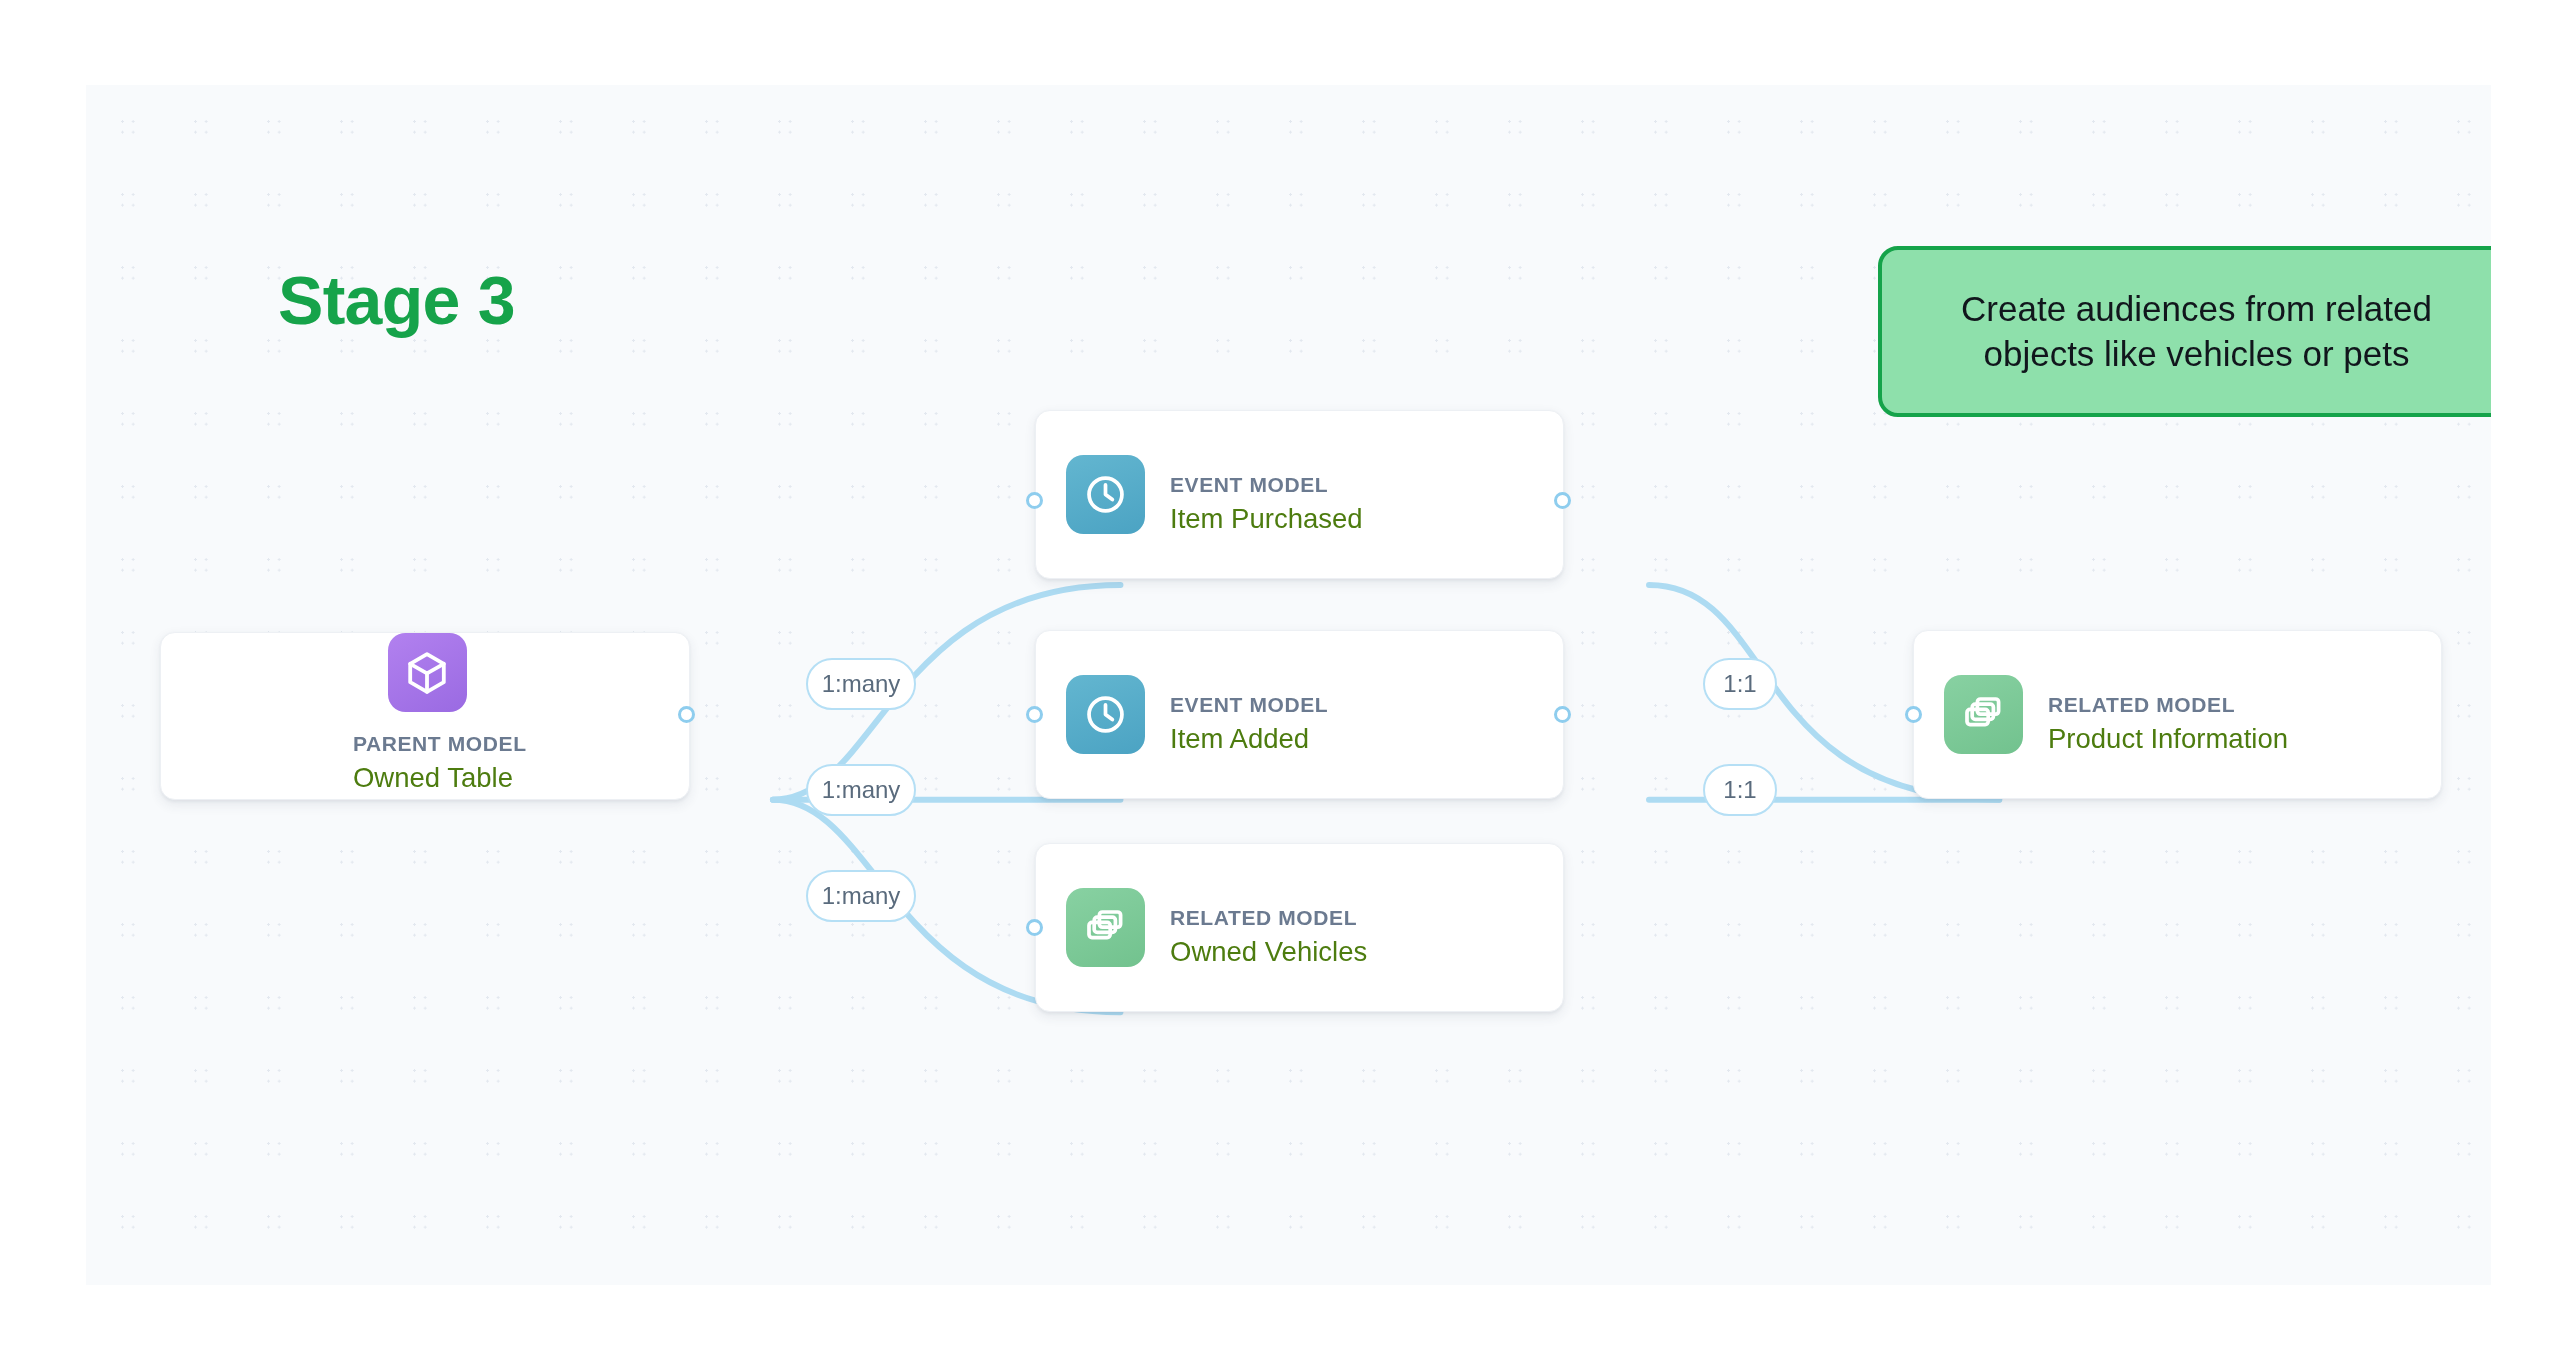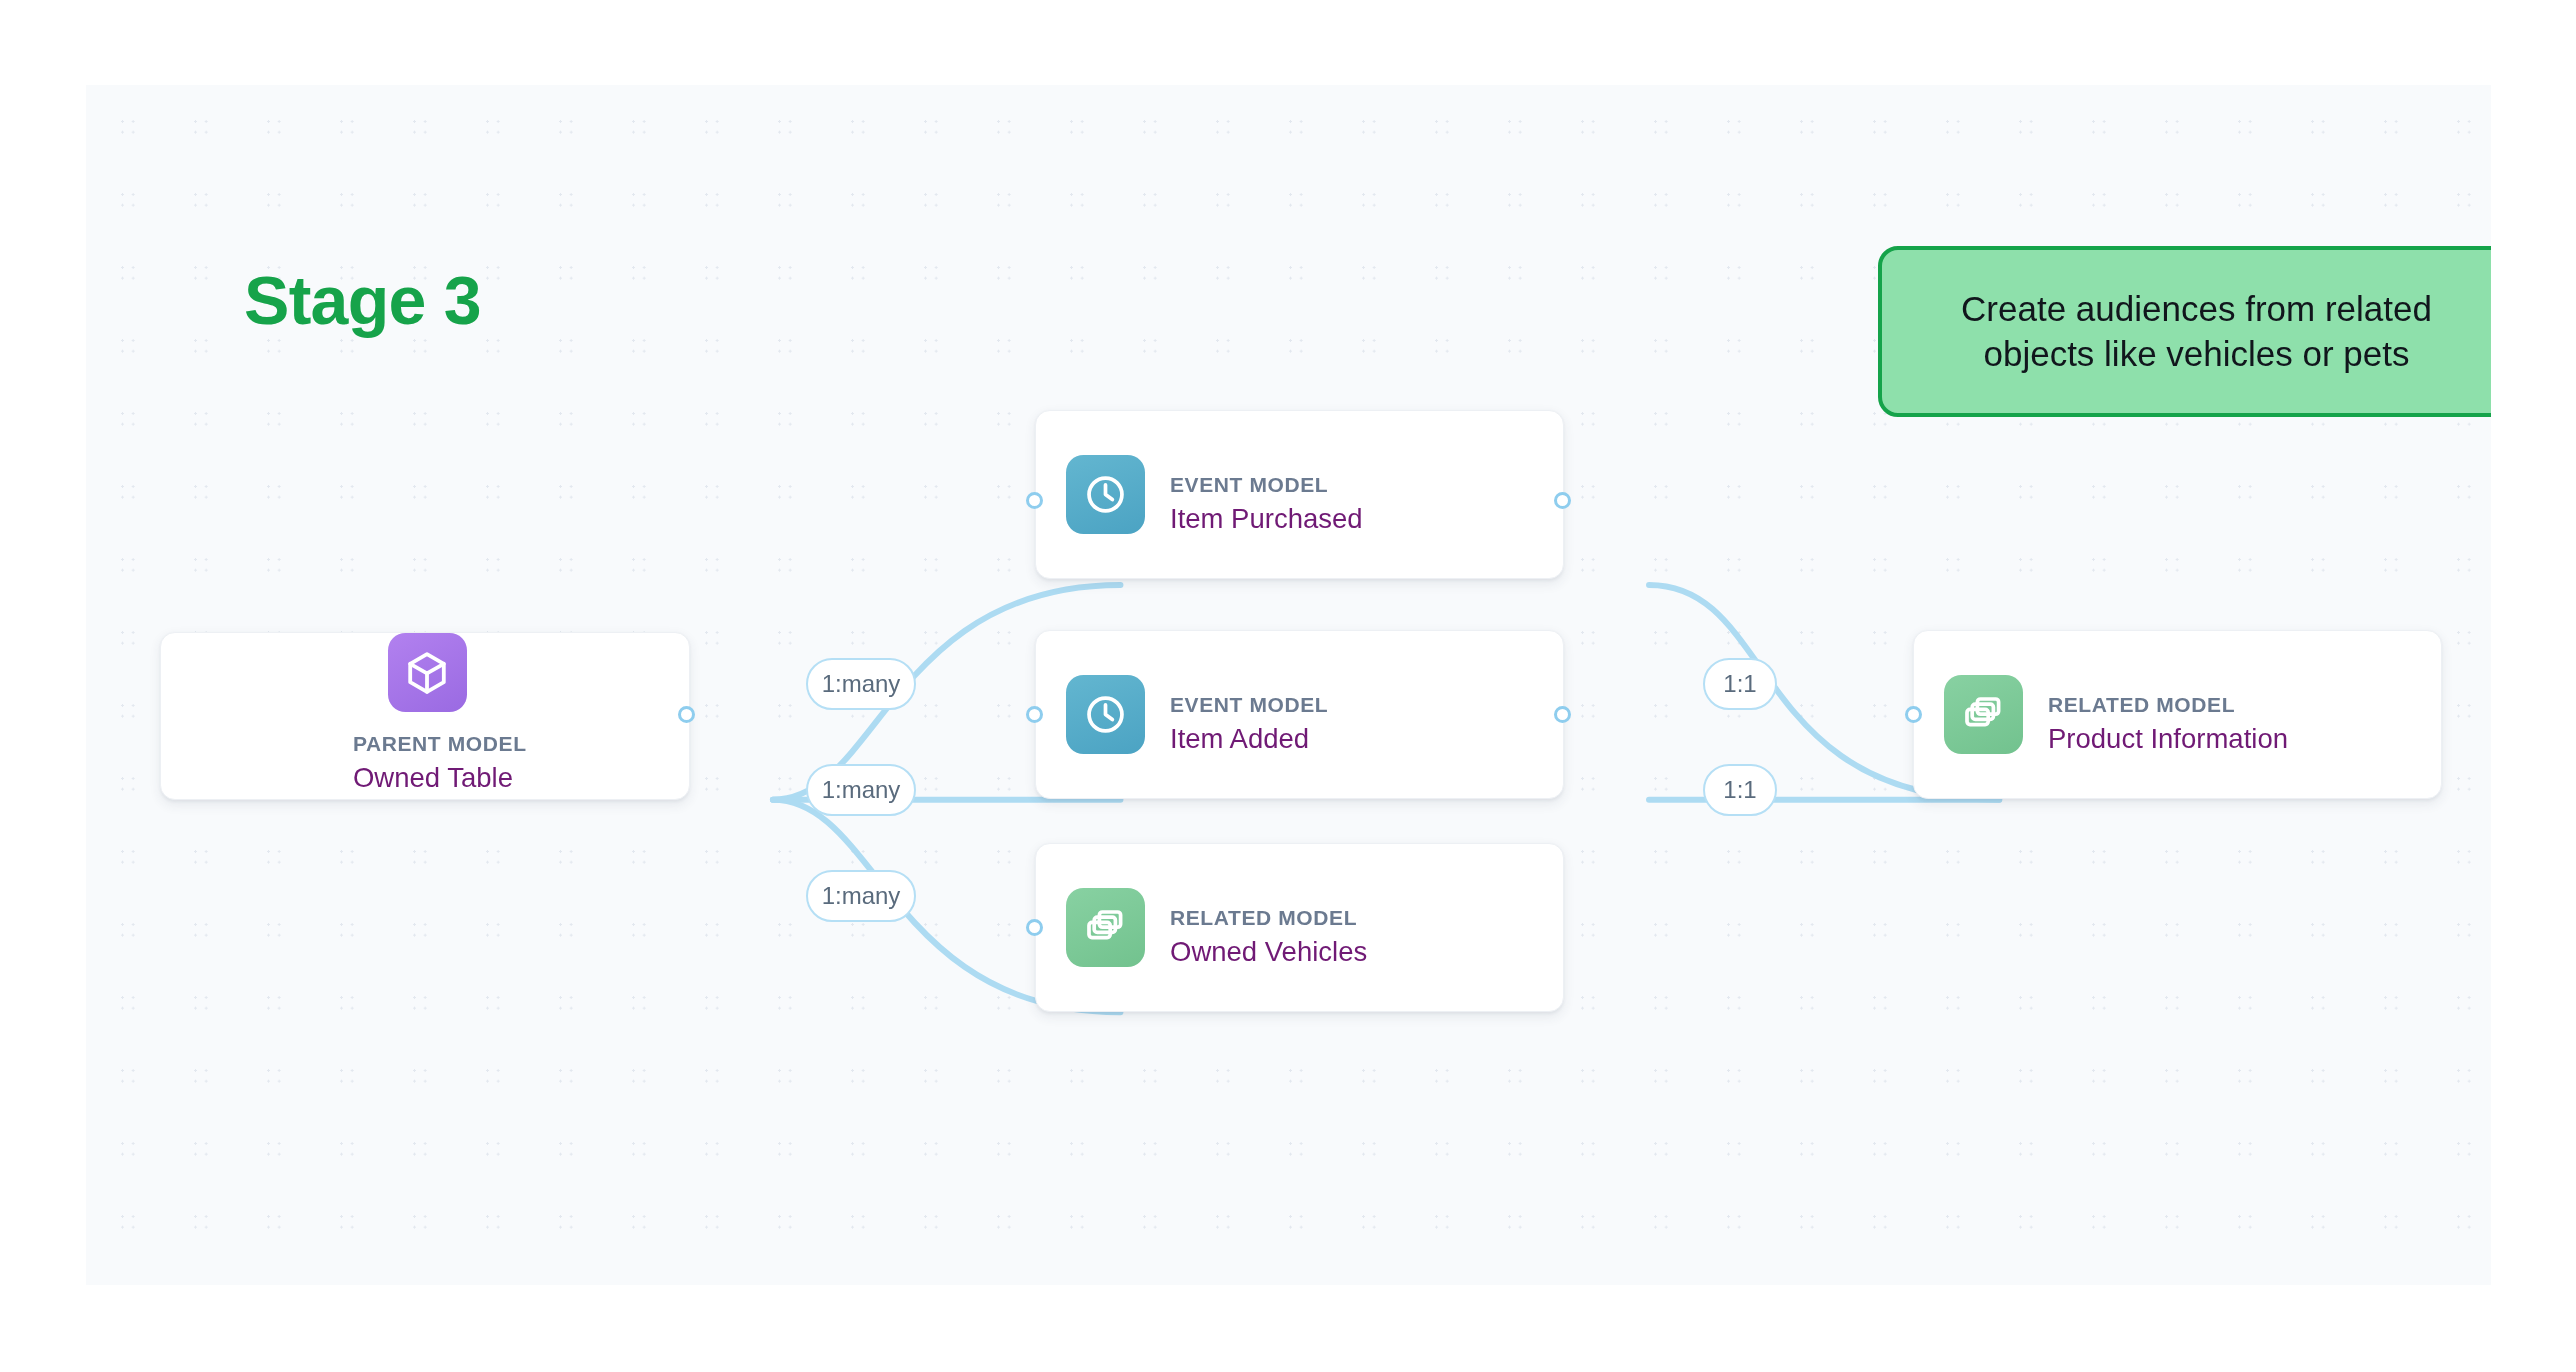--- a/index.html
+++ b/index.html
@@ -29,21 +29,21 @@
       radial-gradient(#e3e8ef 1.1px, transparent 1.1px),
       radial-gradient(#e3e8ef 1.1px, transparent 1.1px);
     background-size: 73px 73px, 73px 73px, 73px 73px, 73px 73px;
     background-position: 0px 0px, 10.7px 0px, 0px 10.7px, 10.7px 10.7px;
     overflow: hidden;
   }
 
   
   #stage-title {
     position: absolute;
-    left: 158px;
+    left: 192px;
     top: 181px;
     font-size: 68px;
     font-weight: bold;
     color: #16a34a;
     letter-spacing: -0.7px;
     line-height: 1;
     white-space: nowrap;
   }
 
   
@@ -111,21 +111,21 @@
     font-size: 21px;
     font-weight: bold;
     letter-spacing: 0.6px;
     color: #6b7a90;
     text-transform: uppercase;
     line-height: 1.18;
     white-space: nowrap;
   }
   .node-title {
     font-size: 27.5px;
-    color: #701a75;
+    color: #4d7c0f;
     line-height: 1.25;
     margin-top: 4px;
     white-space: nowrap;
   }
 
   
   .port {
     position: absolute;
     width: 17.4px;
     height: 17.4px;

